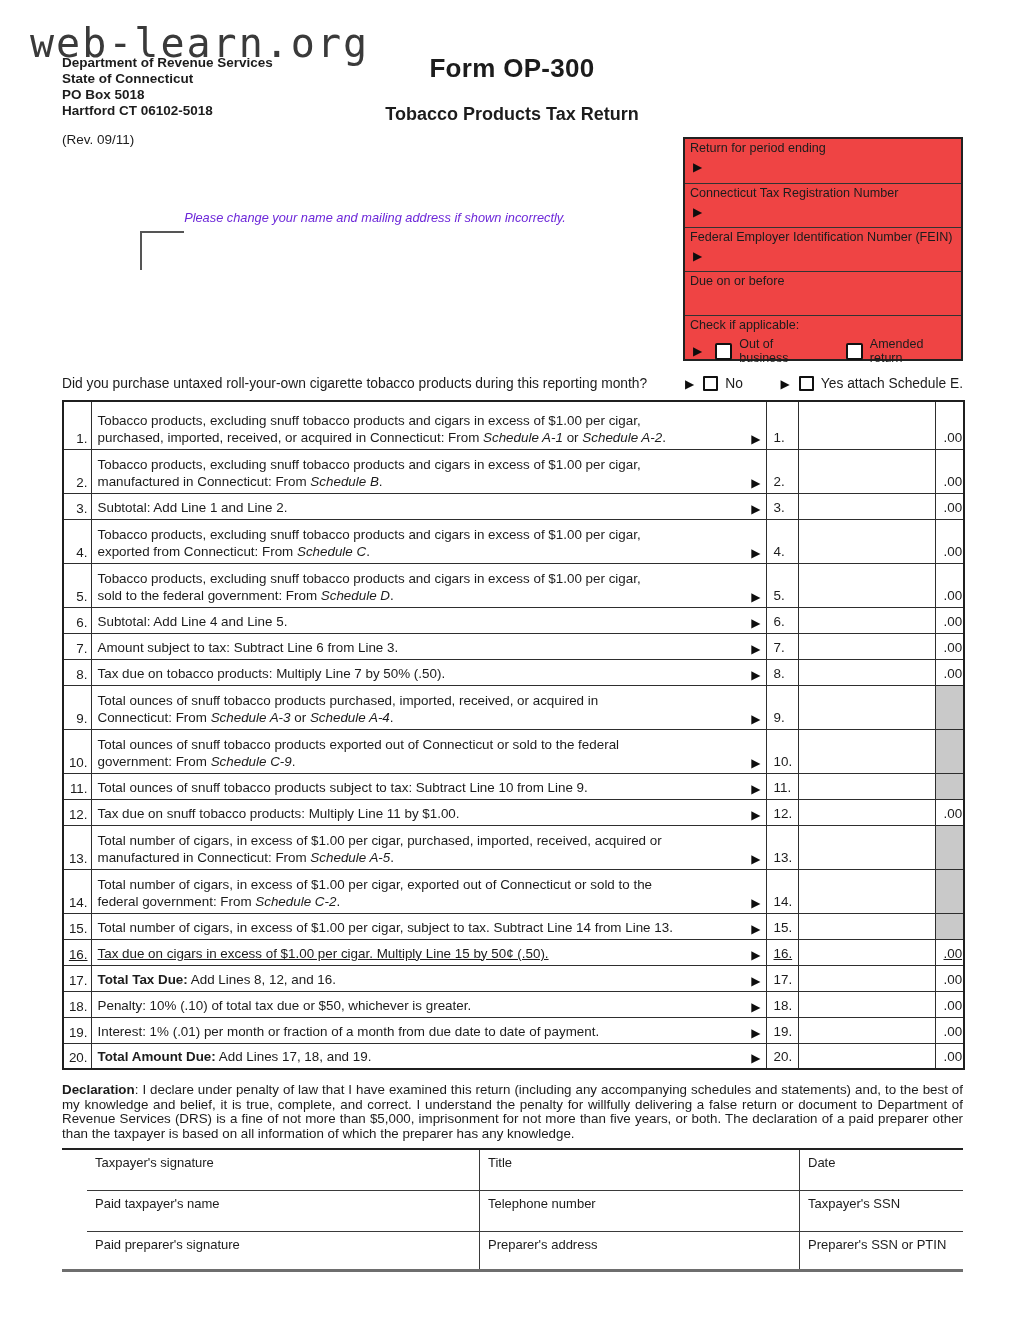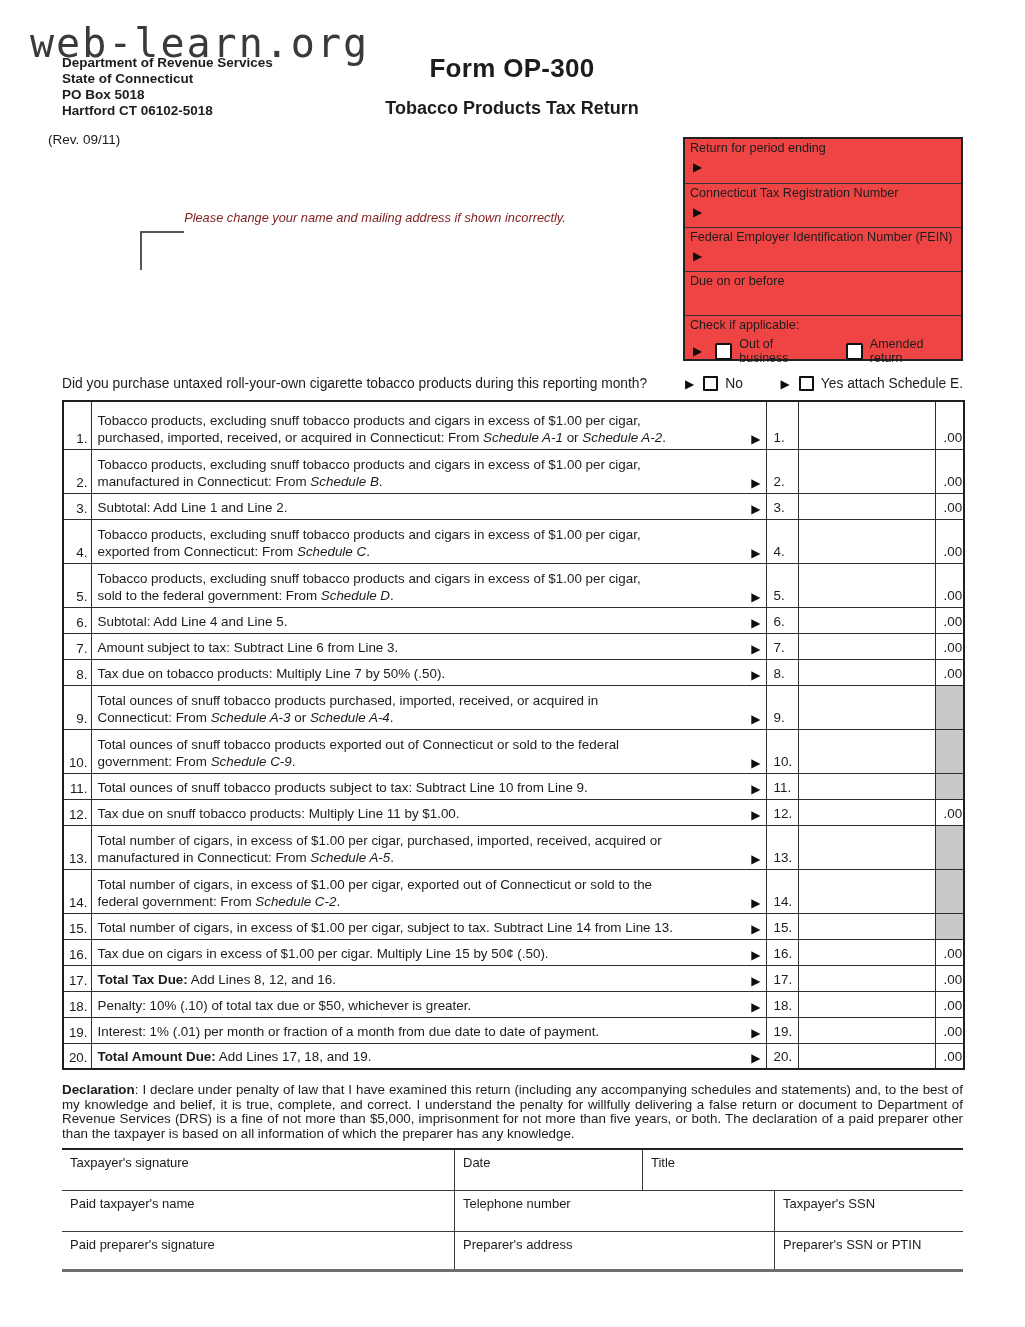--- a/index.html
+++ b/index.html
@@ -9,26 +9,26 @@
     overflow:hidden;
   }
   
   .watermark {
     position:absolute; left:30px; top:20px;
     font-family:"DejaVu Sans Mono", monospace;
     font-size:40px; letter-spacing:2px; color:#3a3a3a; font-weight:400;
   }
   
   .agency { position:absolute; left:62px; top:55px; font-size:13.5px; line-height:16px;font-weight:bold; }
-  .rev    { position:absolute; left:48px; top:132px; font-size:13.5px; }
+  .rev    { position:absolute; left:62px; top:132px; font-size:13.5px; }
   .title-block { position:absolute; left:287px; top:53px; width:450px; text-align:center; }
   .form-number { font-size:26px; font-weight:bold; letter-spacing:0.3px; }
-  .form-title  { font-size:18px; font-weight:bold; margin-top:14px; }
+  .form-title  { font-size:18px; font-weight:bold; margin-top:20px; }
   .addr-note { position:absolute; left:150px; top:210px; width:450px; text-align:center;
-               font-style:italic; font-size:12.8px; color:#7f1d1d; }
+               font-style:italic; font-size:12.8px; color:#6d28d9; }
   .corner-mark { position:absolute; left:140px; top:231px; width:42px; height:37px;
                  border-left:2px solid #555; border-top:2px solid #555; }
   
   .info-box { position:absolute; left:683px; top:137px; width:280px; height:224px;
               border:2px solid #222; box-sizing:border-box; background:#ef4444; }
   .ib-section { height:44px; box-sizing:border-box; padding:2px 5px; border-top:1px solid #333; }
   .ib-section:first-child { border-top:none; }
   .ib-label { font-size:12.6px; white-space:nowrap; }
   .ib-arrow-row { margin-top:4px; padding-left:3px; display:flex; align-items:center; }
   .ib-entry { flex:1; height:16px; }
@@ -61,21 +61,21 @@
   .seg-b { font-weight:bold; }
   .col-rnum  { text-align:left; padding:0 0 4px 7px; }
   .col-cents { text-align:center; padding:0 2px 4px 8px; }
   .shaded { background:#c9c9c9; }
   
   .declaration { position:absolute; left:62px; top:1083px; width:901px;
                  font-size:13.35px; line-height:14.6px; text-align:justify; }
   
   .sig-table { position:absolute; left:62px; top:1148px; width:901px;
                border-top:2px solid #222; border-bottom:3px solid #6e6e6e; }
-  .sig-row { display:flex; height:40px; border-bottom:1.5px solid #3a3a3a; }
+  .sig-row { display:flex; height:40px; border-bottom:1.5px solid #3a3a3a;margin-left:25px; }
   .sig-row:last-child { border-bottom:none; height:37px; }
   .sig-cell { box-sizing:border-box; padding:3px 8px; border-right:1px solid #3a3a3a; }
   .sig-cell:last-child { border-right:none; }
   .sig-w1 { width:393px; } .sig-w2 { width:320px; } .sig-w3 { flex:1; }
   .sig-label { font-size:13px; }
 </style>
 </head>
 <body>
 
 <div class="page">
@@ -306,21 +306,21 @@
         <tr style="height: 26px;">
           <td class="col-num">15.</td>
           <td class="col-desc">
             <div><span class="seg-n">Total number of cigars, in excess of $1.00 per cigar, subject to tax. Subtract Line 14 from Line 13.</span></div>
             <span class="arrow desc-arrow">▶</span>
           </td>
           <td class="col-rnum">15.</td>
           <td class="col-amount"></td>
           <td class="col-cents shaded"></td>
         </tr>
-        <tr style="height: 26px;">
+        <tr style="height: 26px; text-decoration: underline;">
           <td class="col-num">16.</td>
           <td class="col-desc">
             <div><span class="seg-n">Tax due on cigars in excess of $1.00 per cigar. Multiply Line 15 by 50¢ (.50).</span></div>
             <span class="arrow desc-arrow">▶</span>
           </td>
           <td class="col-rnum">16.</td>
           <td class="col-amount"></td>
           <td class="col-cents">.00</td>
         </tr>
         <tr style="height: 26px;">
@@ -368,25 +368,25 @@
 
   <div class="declaration">
     <span class="seg-b">Declaration</span><span>: I declare under penalty of law that I have examined this return (including any accompanying schedules and statements) and, to the best of my knowledge and belief, it is true, complete, and correct. I understand the penalty for willfully delivering a false return or document to Department of Revenue Services (DRS) is a fine of not more than $5,000, imprisonment for not more than five years, or both. The declaration of a paid preparer other than the taxpayer is based on all information of which the preparer has any knowledge.</span>
   </div>
 
   <div class="sig-table">
     <div class="sig-row">
       <div class="sig-cell sig-w1">
         <span class="sig-label">Taxpayer's signature</span>
       </div>
+      <div class="sig-cell sig-w2">
+        <span class="sig-label">Title</span>
+      </div>
       <div class="sig-cell sig-w3">
         <span class="sig-label">Date</span>
-      </div>
-      <div class="sig-cell sig-w2">
-        <span class="sig-label">Title</span>
       </div>
     </div>
     <div class="sig-row">
       <div class="sig-cell sig-w1">
         <span class="sig-label">Paid taxpayer's name</span>
       </div>
       <div class="sig-cell sig-w2">
         <span class="sig-label">Telephone number</span>
       </div>
       <div class="sig-cell sig-w3">

